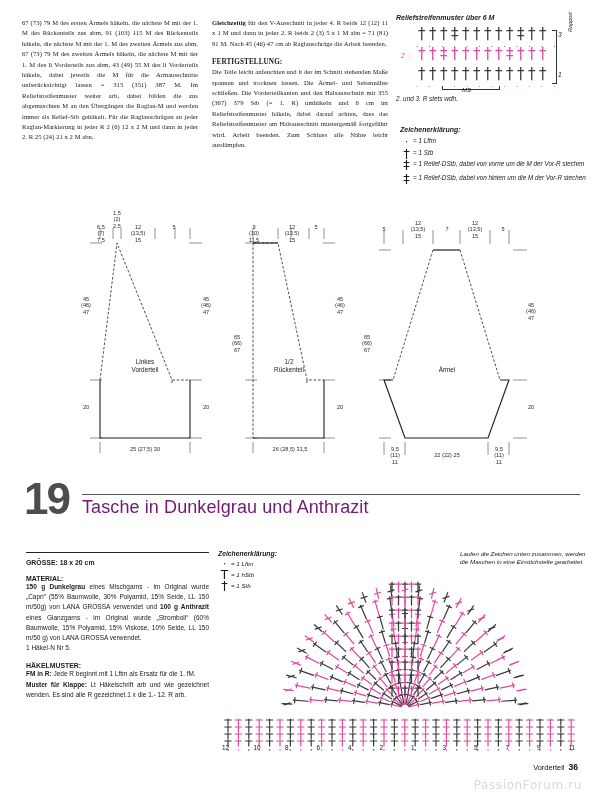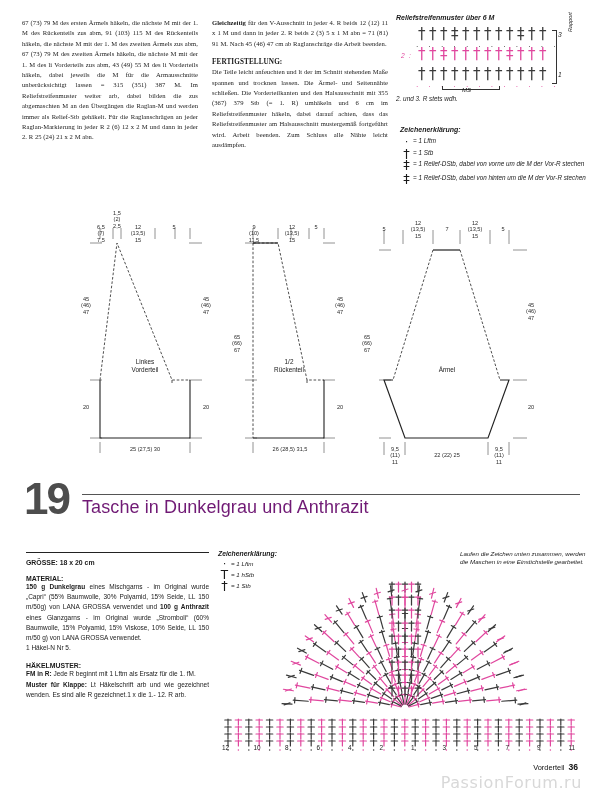--- a/index.html
+++ b/index.html
@@ -111,21 +111,21 @@
   .rowno{ position:absolute; font-size:6.4px; color:#1a1a1a; }
 
   
   .footer{
     position:absolute; right:22px; bottom:28px;
     font-size:7.4px; color:#111;
   }
   .footer .pg{ font-size:8.6px; font-weight:bold; margin-left:4px; }
   .wm{
     position:absolute; right:18px; bottom:8px;
-    font-size:16px; color:#d8d8d8; letter-spacing:.6px;
+    font-size:12px; color:#d8d8d8; letter-spacing:.6px;
     font-family:"DejaVu Sans", sans-serif;
   }
 </style>
 </head>
 <body>
 
 <div class="top-cols">
 
   <div class="col">
     <p>67 (73) 79 M des ersten Ärmels häkeln, die nächste M mit der 1. M des Rückenteils zus abm, 91 (103) 115 M des Rückenteils häkeln, die nächste M mit der 1. M des zweiten Ärmels zus abm, 67 (73) 79 M des zweiten Ärmels häkeln, die nächste M mit der 1. M des li Vorderteils zus abm, 43 (49) 55 M des li Vorderteils häkeln, dabei jeweils die M für die Armausschnitte unberücksichtigt lassen = 315 (351) 387 M. Im Reliefstreifenmuster weiter arb, dabei bilden die zus abgemaschten M an den Übergängen die Raglan-M und werden immer als Relief-Stb gehäkelt. Für die Raglanschrägen an jeder Raglan-Markierung in jeder R 2 (6) 12 x 2 M und dann in jeder 2. R 25 (24) 21 x 2 M abn.</p>

